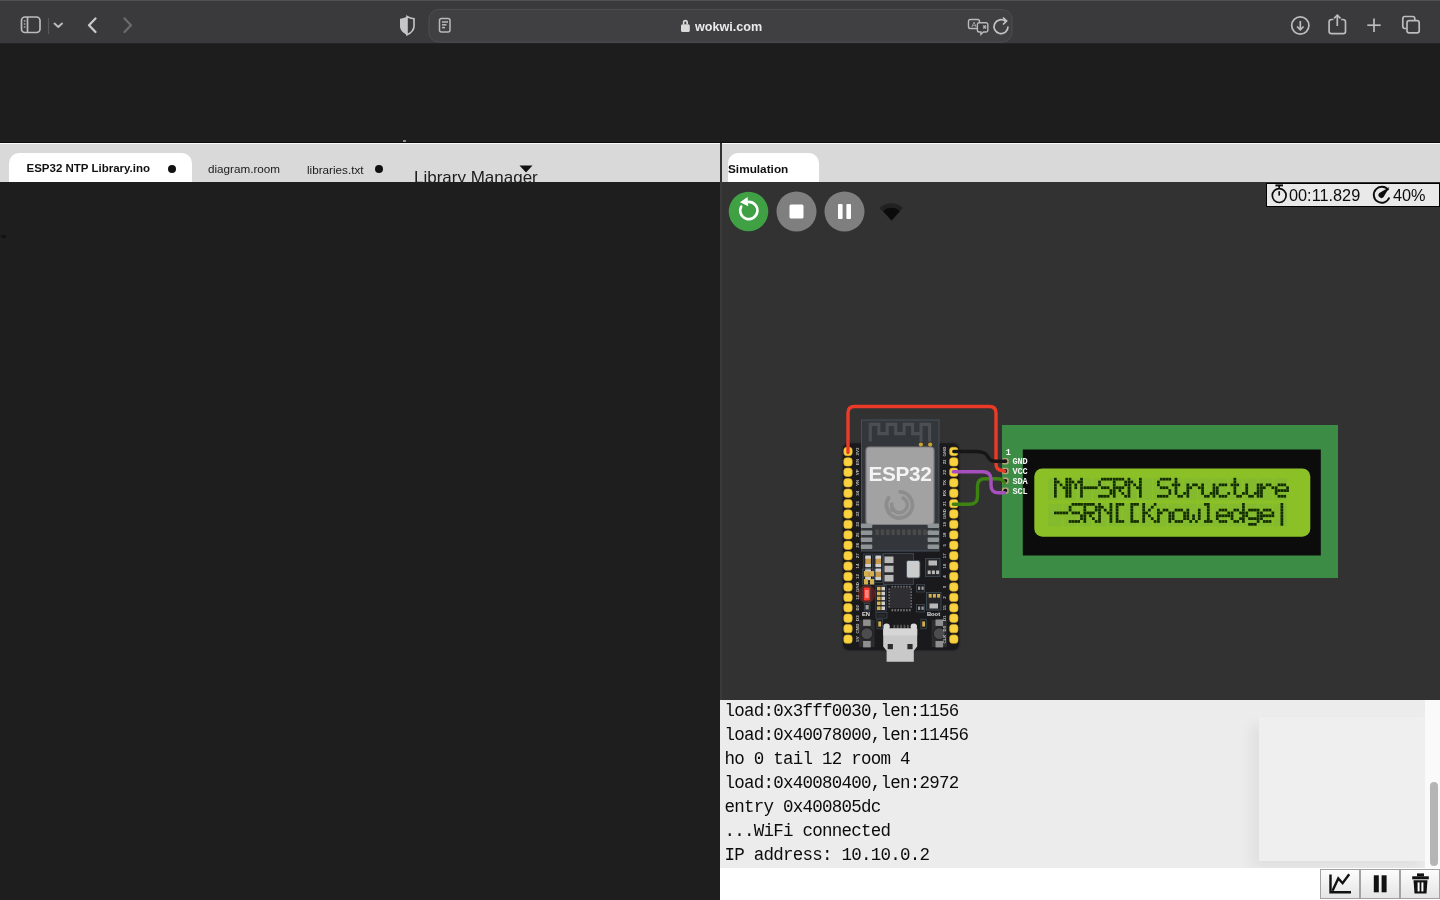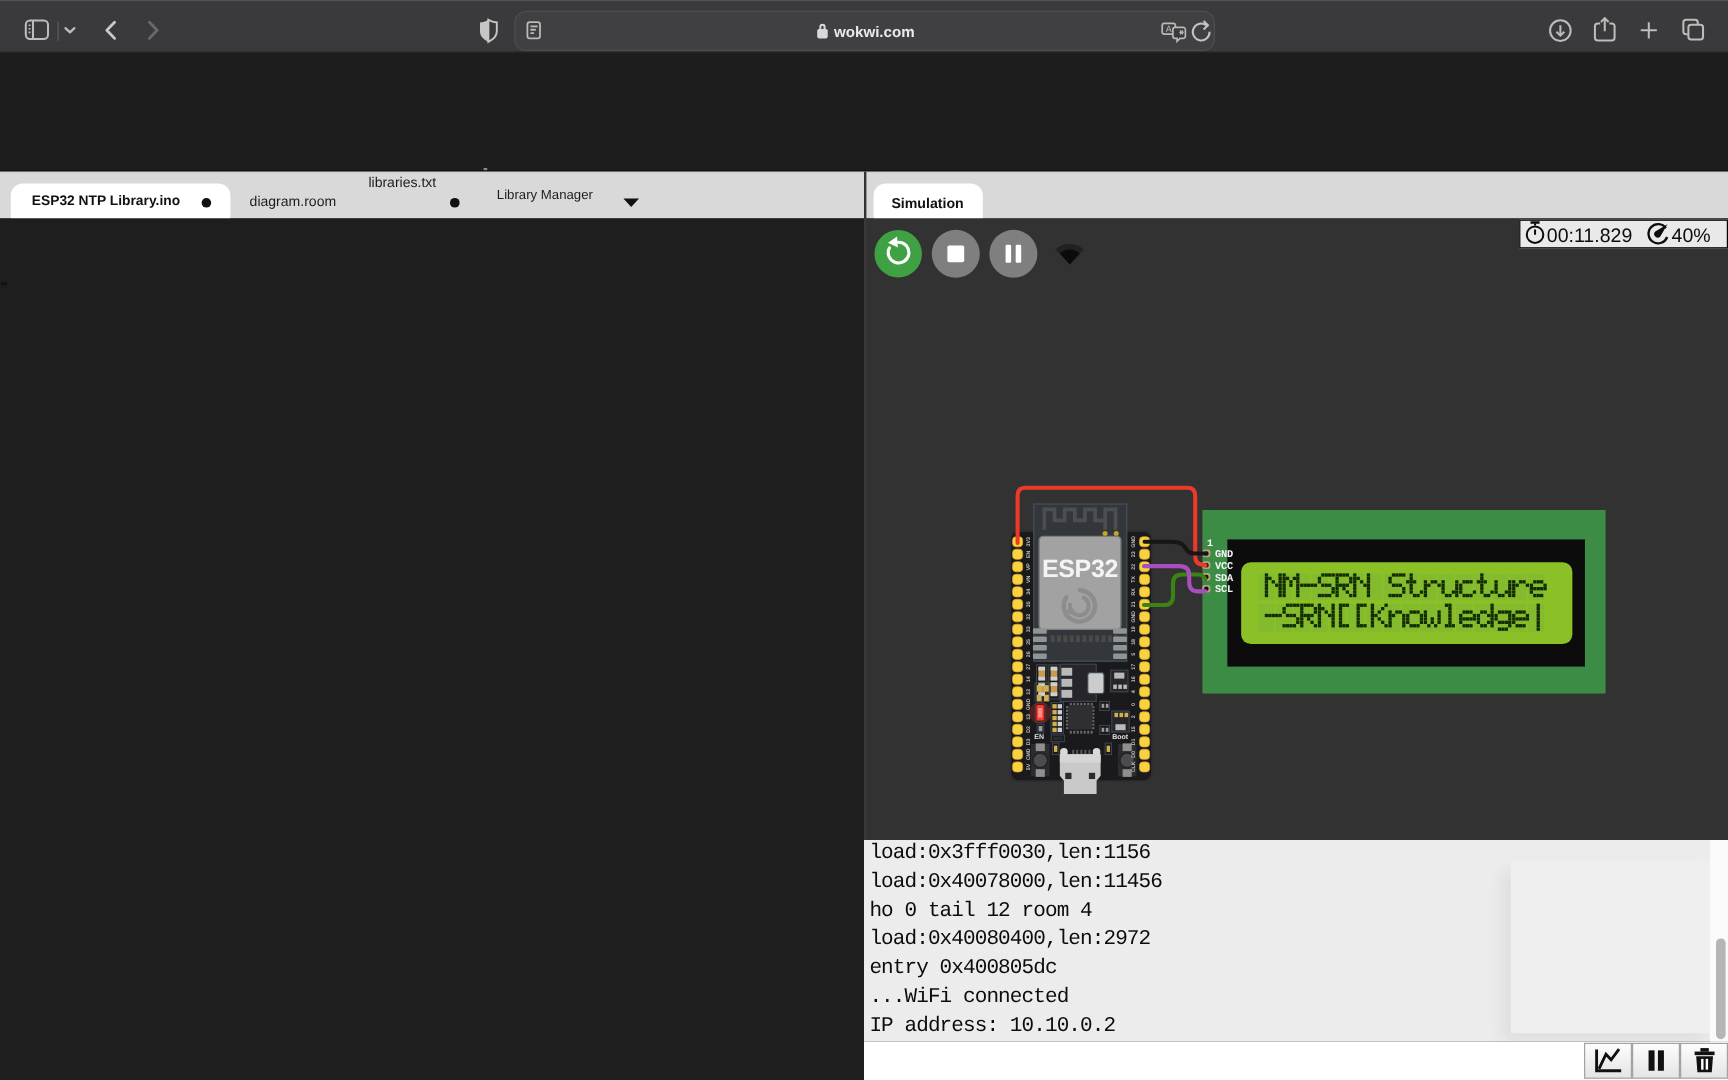--- a/index.html
+++ b/index.html
@@ -67,28 +67,28 @@
   <div class="abs" style="left:402.7px;top:140.4px;width:3px;height:1.7px;background:#8a8a8a"></div>
 
   <div class="abs" style="left:0;top:142.3px;width:1440px;height:1px;background:#0d0d0d"></div>
   <div class="abs" style="left:0;top:143.3px;width:1440px;height:1px;background:#fafafa"></div>
   <div class="abs" style="left:0;top:144.3px;width:1440px;height:37.4px;background:#d9d9d9"></div>
   <div class="abs" style="left:719.5px;top:143.3px;width:2px;height:38.4px;background:#333"></div>
   <div class="abs" style="left:9px;top:153px;width:182.7px;height:28.7px;background:#fff;border-radius:10px 10px 0 0"></div>
   <div class="abs" style="left:26.5px;top:162px;width:150px;height:16px;font-size:11.5px;font-weight:bold;color:#111;white-space:nowrap">ESP32 NTP Library.ino</div>
   <div class="abs" style="left:167.8px;top:164.8px;width:8.6px;height:8.6px;border-radius:50%;background:#111"></div>
   <div class="abs" style="left:208px;top:162.2px;font-size:11.7px;color:#1c1c1c;white-space:nowrap">diagram.room</div>
-  <div class="abs" style="left:307px;top:146px;font-size:11.7px;color:#1c1c1c;white-space:nowrap">libraries.txt</div>
+  <div class="abs" style="left:307px;top:163px;font-size:11.7px;color:#1c1c1c;white-space:nowrap">libraries.txt</div>
   <div class="abs" style="left:375px;top:165.2px;width:7.8px;height:7.8px;border-radius:50%;background:#111"></div>
-  <div class="abs" style="left:414px;top:157px;font-size:11px;color:#1c1c1c;white-space:nowrap">Library Manager</div>
+  <div class="abs" style="left:414px;top:168px;font-size:17px;color:#1c1c1c;white-space:nowrap">Library Manager</div>
   <svg class="abs" style="left:519px;top:165px" width="14" height="8">
       <path d="M0.5 0.5 h13 l-6.5 7z" fill="#111"></path>
     </svg>
   <div class="abs" style="left:728px;top:153px;width:90.5px;height:28.7px;background:#fff;border-radius:10px 10px 0 0"></div>
-  <div class="abs" style="left:728px;top:162px;width:90px;text-align:center;font-size:11.8px;font-weight:bold;color:#111">Simulation</div>
+  <div class="abs" style="left:728px;top:162px;width:90px;font-size:11.8px;font-weight:bold;color:#111">Simulation</div>
 
   <div class="abs" style="left:0;top:181.7px;width:720px;height:718.3px;background:#1e1e1e"></div>
   <div class="abs" style="left:1px;top:235px;width:4.5px;height:3px;background:#121212;border-radius:1px"></div>
 
   <div class="abs" style="left:720px;top:181.7px;width:720px;height:518.3px;background:#323232"></div>
   <div class="abs" style="left:720px;top:181.7px;width:1.5px;height:718.3px;background:#3a3a3a"></div>
   <svg width="720" height="60" viewBox="720 183 720 60" style="position:absolute;left:720px;top:183px">
 <circle cx="748.5" cy="211.5" r="19.8" fill="#3fa044"></circle>
 <g stroke="#ffffff" stroke-width="2.6" fill="none" stroke-linecap="round">
 <path d="M741.2 206.5 a 8.6 8.6 0 1 0 7.5 -4.6"></path>

